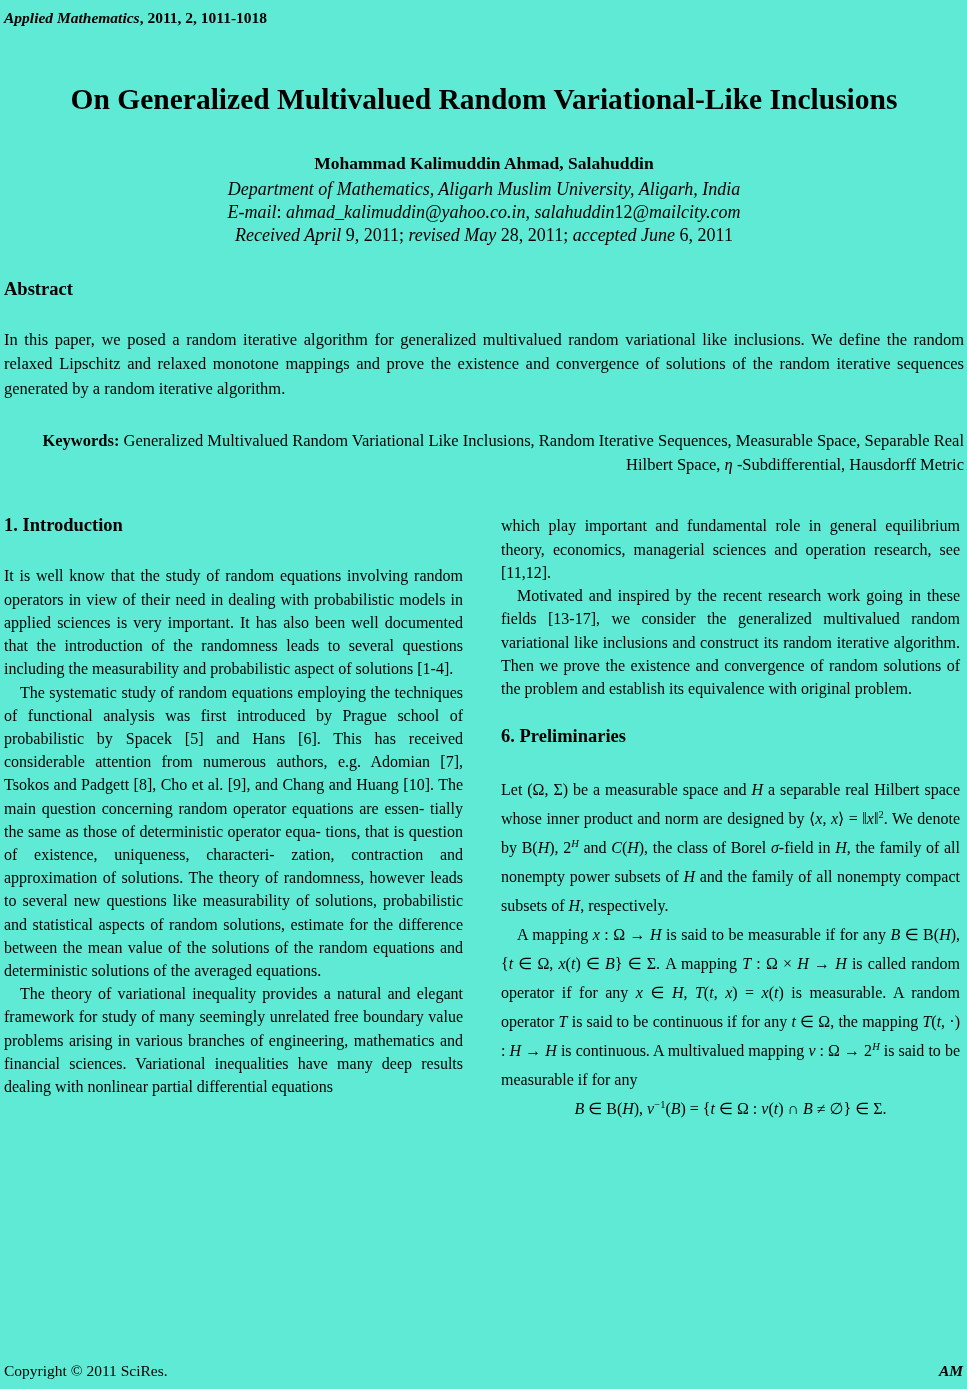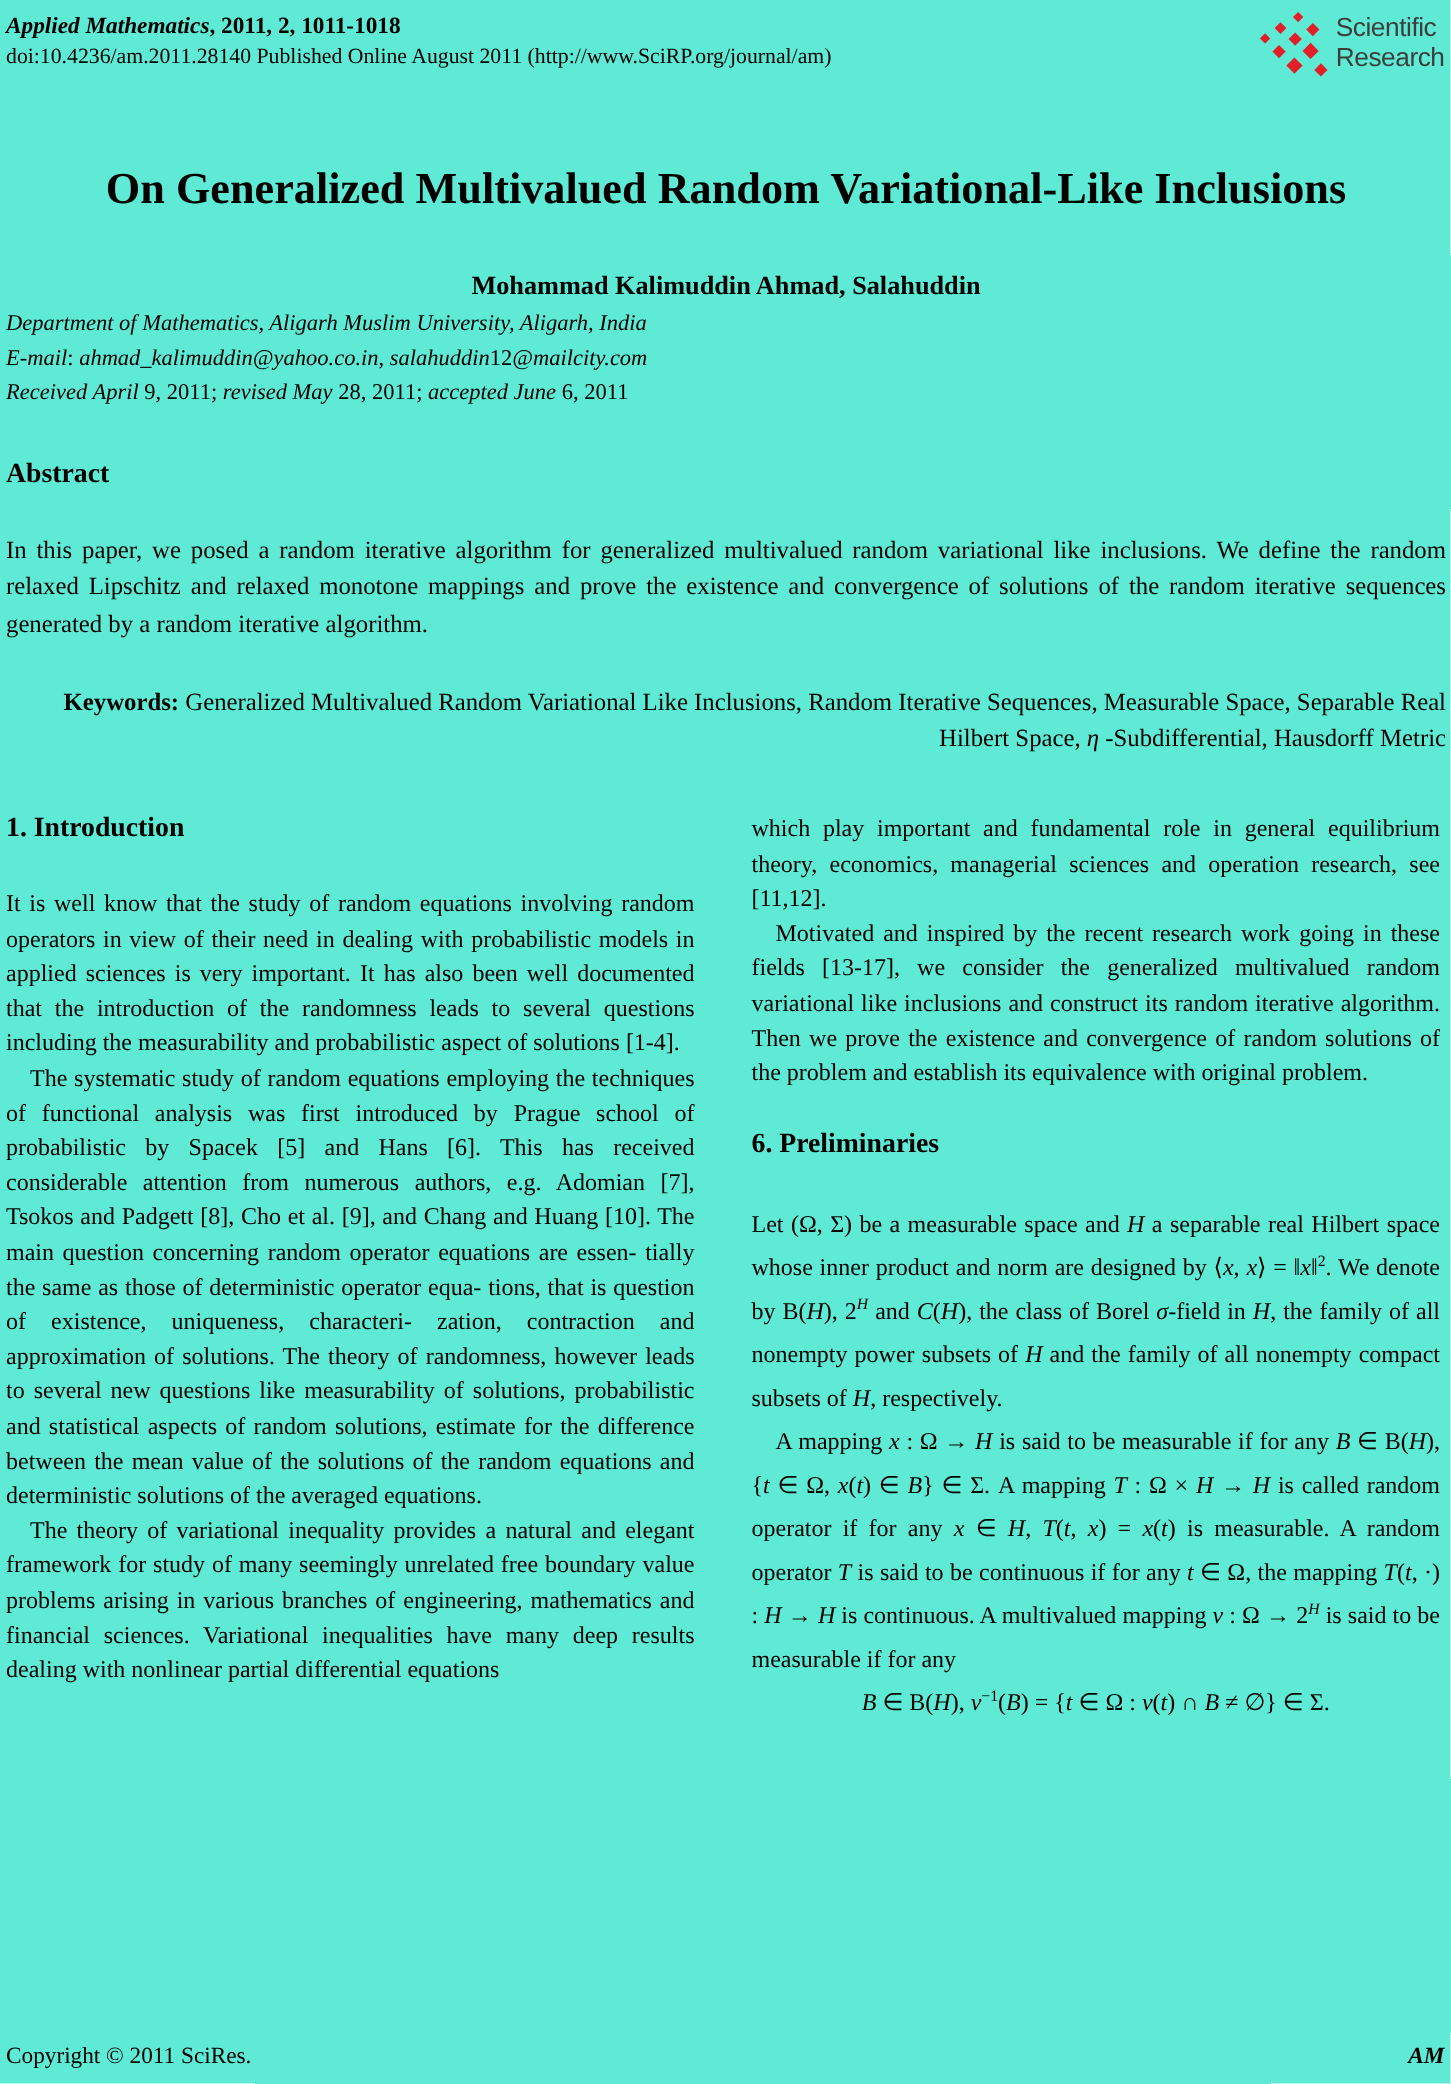--- a/index.html
+++ b/index.html
@@ -31,21 +31,21 @@
     letter-spacing:-0.3px;padding-top:3px;
   }
   
   .title{
     margin:50px 30px 0 30px;
     text-align:center;
     font-size:29.5px;font-weight:bold;
     line-height:44px;
   }
   .authors{margin-top:31px;text-align:center;font-size:17.5px;font-weight:bold;line-height:22px;}
-  .affil,.email,.received{font-size:15px;line-height:23px;}
+  .affil,.email,.received{text-align:center;font-size:18px;line-height:23px;}
   .affil{margin-top:4px;font-style:italic;}
   .email{font-style:normal;}
   .email i,.received i{font-style:italic;}
   
   .abs-head{margin:31px 0 0 0;font-size:18.5px;font-weight:bold;line-height:23px;}
   .abs-text{margin:27px 0 0 0;font-size:16.5px;line-height:24.3px;text-align:justify;}
   .keywords{
     margin:28px 0 0 0;font-size:16.5px;line-height:24.3px;
     padding-left:99px;text-indent:-99px;text-align:right;
   }
@@ -72,40 +72,20 @@
 </head>
 <body>
 
 <div class="page">
 
   <div class="hdr">
     <div class="hdr-left">
       <div class="journal-line">
         <span class="jt">Applied Mathematics</span><span>, 2011, 2, 1011-1018</span>
       </div>
-      <div class="doi-line">doi:10.4236/am.2011.28140 Published Online August 2011 (http://www.SciRP.org/journal/am)</div>
-    </div>
-    <div class="logo">
-      <svg width="49" height="48" viewBox="0 0 50 49">
-        <g fill="#e21f26">
-          <path d="M29 2 L32.5 5.5 L29 9 L25.5 5.5 Z"></path>
-          <path d="M17 9 L21 13 L17 17 L13 13 Z"></path>
-          <path d="M39 9.5 L43.5 14 L39 18.5 L34.5 14 Z"></path>
-          <path d="M6.5 16.5 L10 20 L6.5 23.5 L3 20 Z"></path>
-          <path d="M27 16 L31.5 20.5 L27 25 L22.5 20.5 Z"></path>
-          <path d="M16 24.5 L20.5 29 L16 33.5 L11.5 29 Z"></path>
-          <path d="M37.5 23 L43 28.5 L37.5 34 L32 28.5 Z"></path>
-          <path d="M26.5 33 L32 38.5 L26.5 44 L21 38.5 Z"></path>
-          <path d="M44.5 37 L49 41.5 L44.5 46 L40 41.5 Z"></path>
-        </g>
-      </svg>
-      <div class="logo-text">
-        <div>Scientific</div>
-        <div>Research</div>
-      </div>
     </div>
   </div>
 
   <h1 class="title">On Generalized Multivalued Random Variational-Like Inclusions</h1>
   <div class="authors">Mohammad Kalimuddin Ahmad, Salahuddin</div>
   <div class="affil">Department of Mathematics, Aligarh Muslim University, Aligarh, India</div>
   <div class="email"><i>E-mail</i>: <i>ahmad_kalimuddin@yahoo.co.in</i>, <i>salahuddin</i>12<i>@mailcity.com</i></div>
   <div class="received"><i>Received April</i> 9, 2011; <i>revised May</i> 28, 2011; <i>accepted June</i> 6, 2011</div>
 
   <div class="abs-head">Abstract</div>

